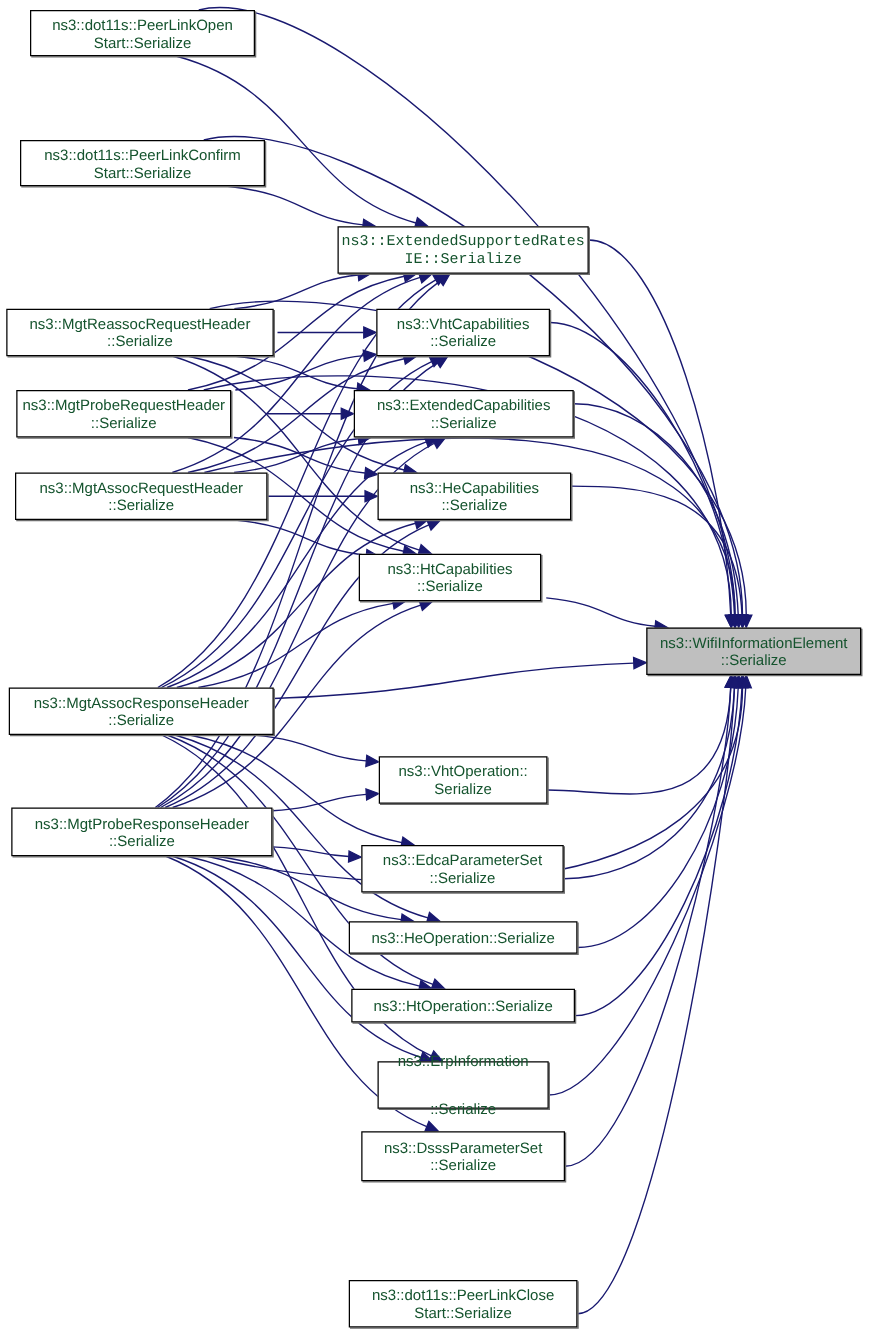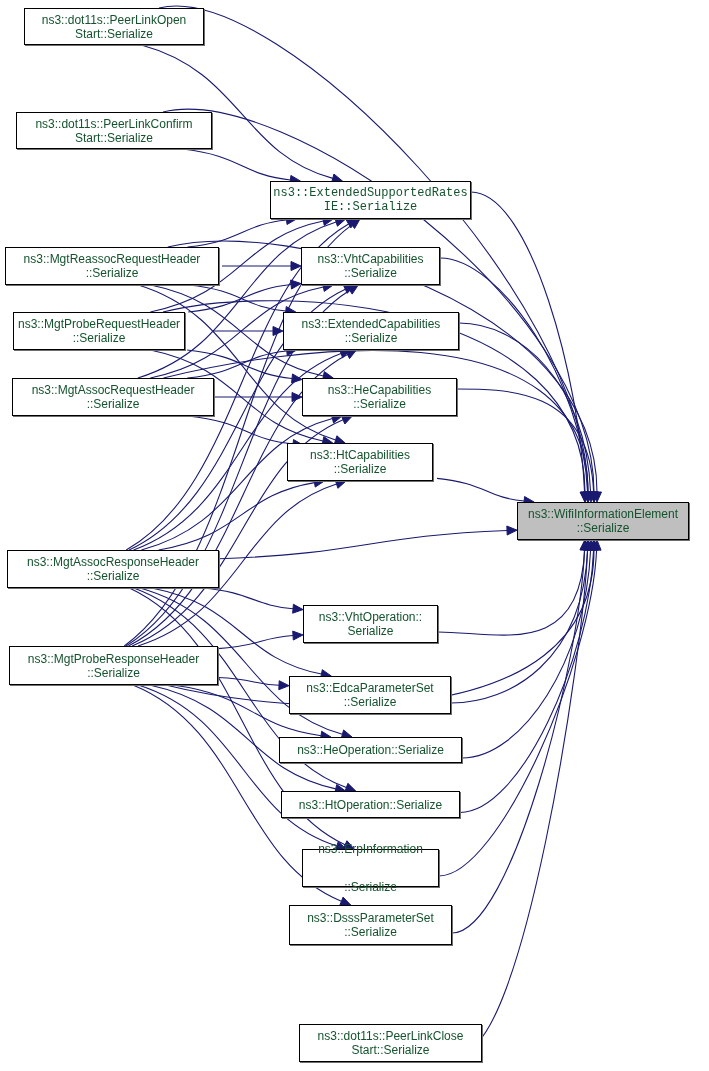--- a/index.html
+++ b/index.html
@@ -202,18 +202,18 @@
         <span>ns3::HtOperation::Serialize</span>
       </div>
       <div class="node" style="left: 302px; top: 849px; width: 137px; height: 38px; gap: 24px;">
         <span>ns3::ErpInformation</span>
         <span>::Serialize</span>
       </div>
       <div class="node" style="left: 289px; top: 905px; width: 163px; height: 40px;">
         <span>ns3::DsssParameterSet</span>
         <span>::Serialize</span>
       </div>
-      <div class="node" style="left: 279px; top: 1024px; width: 183px; height: 38px; margin-left: 20px;">
+      <div class="node" style="left: 279px; top: 1024px; width: 183px; height: 38px;">
         <span>ns3::dot11s::PeerLinkClose</span>
         <span>Start::Serialize</span>
       </div>
     </div>
 </div>
 
 </body></html>

